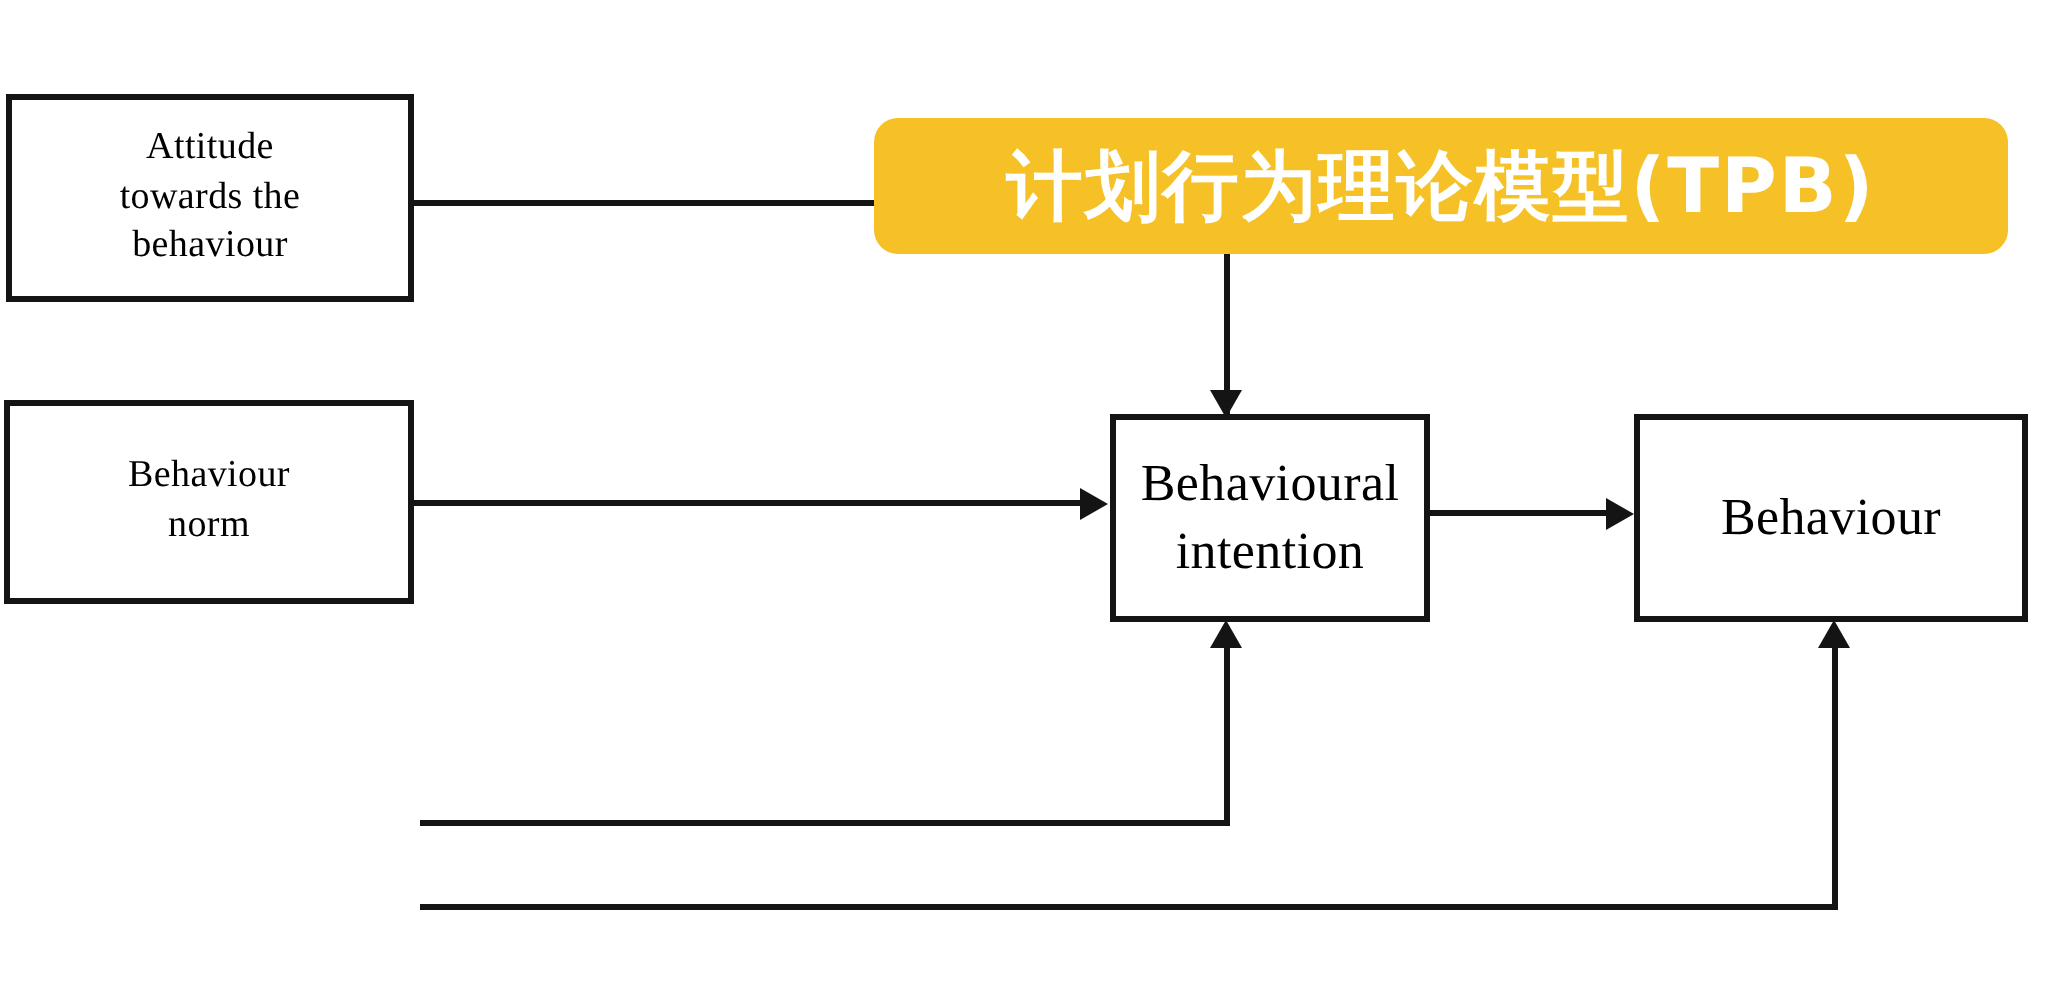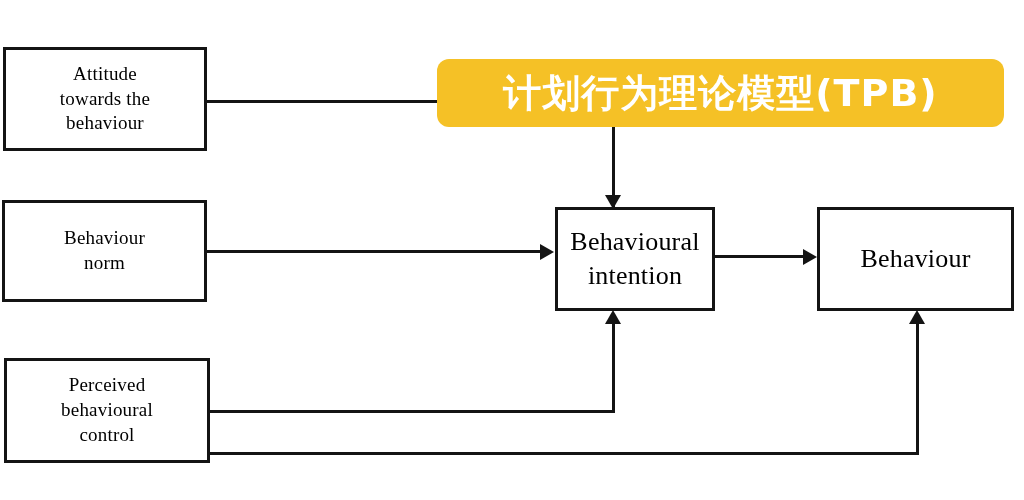--- a/index.html
+++ b/index.html
@@ -122,23 +122,20 @@
   <div class="vline" style="left:916px; top:322px; height:133px;"></div>
   <div class="arrow-up" style="left:909px; top:310px;"></div>
 
   <div class="node" id="node-attitude">Attitude
 towards the
 behaviour</div>
 
   <div class="node" id="node-subjective">Behaviour
 norm</div>
 
-  <div class="node" id="node-pbc">Perceived
-behavioural
-control</div>
 
   <div class="node" id="node-intention">Behavioural
 intention</div>
 
   <div class="node" id="node-behaviour">Behaviour</div>
 
   <div id="title-banner">
     <span id="title-banner-text">计划行为理论模型(TPB)</span>
   </div>
 

